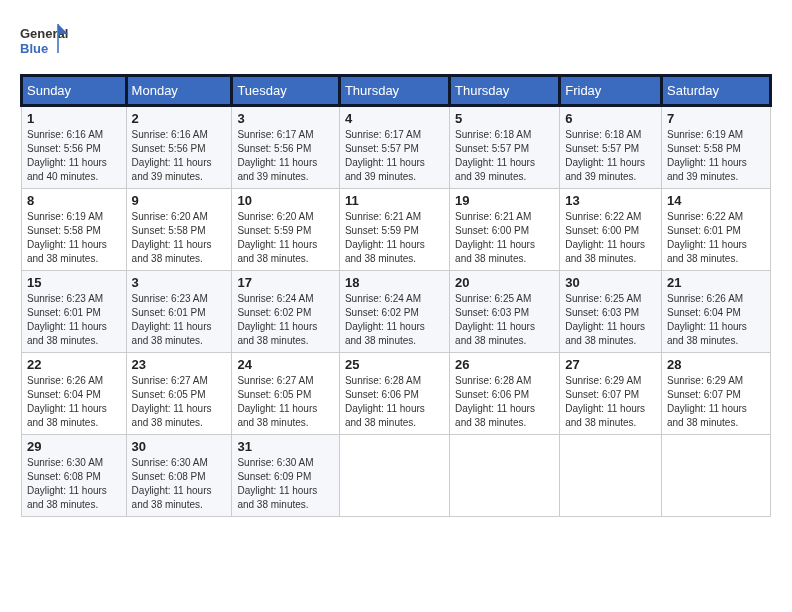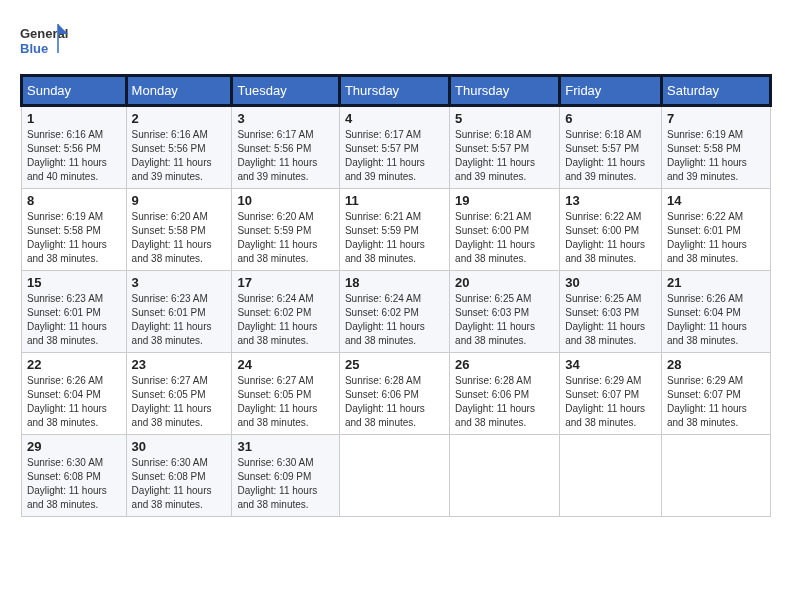--- a/index.html
+++ b/index.html
@@ -212,21 +212,21 @@
         </td>
         <td>
           <span class="day-num">25</span>
           <div class="day-info">Sunrise: 6:28 AM<br>Sunset: 6:06 PM<br>Daylight: 11 hours and 38 minutes.</div>
         </td>
         <td>
           <span class="day-num">26</span>
           <div class="day-info">Sunrise: 6:28 AM<br>Sunset: 6:06 PM<br>Daylight: 11 hours and 38 minutes.</div>
         </td>
         <td>
-          <span class="day-num">34</span>
+          <span class="day-num">27</span>
           <div class="day-info">Sunrise: 6:29 AM<br>Sunset: 6:07 PM<br>Daylight: 11 hours and 38 minutes.</div>
         </td>
         <td>
           <span class="day-num">28</span>
           <div class="day-info">Sunrise: 6:29 AM<br>Sunset: 6:07 PM<br>Daylight: 11 hours and 38 minutes.</div>
         </td>
       </tr>
       <tr>
         <td>
           <span class="day-num">29</span>

